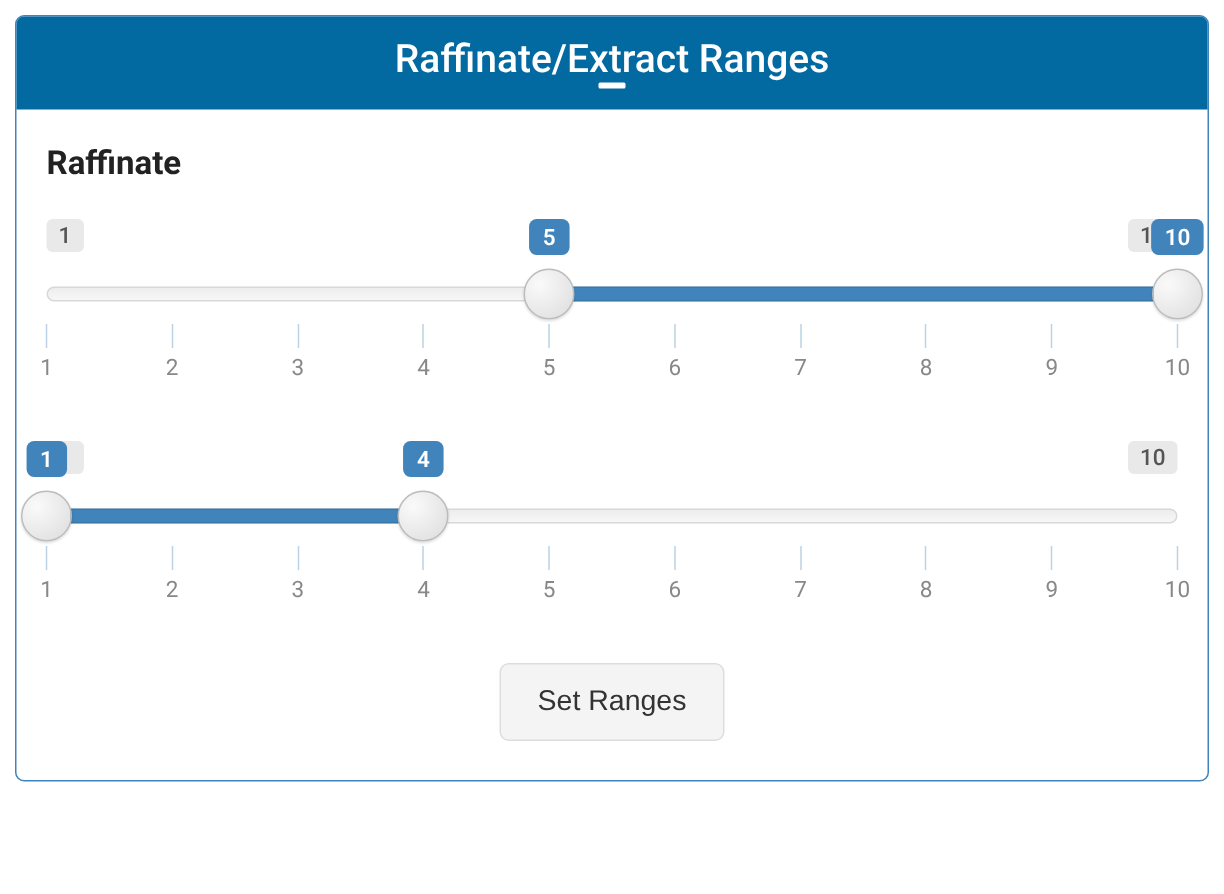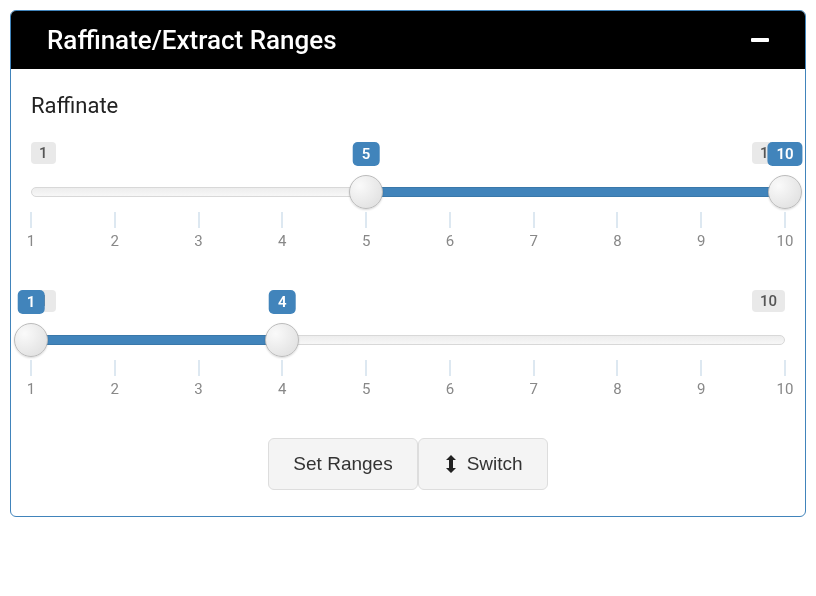--- a/index.html
+++ b/index.html
@@ -11,43 +11,44 @@
   }
   .panel {
     width: 796px;
     margin: 10px;
     border: 1px solid #4184bb;
     border-radius: 6px;
     background: #fff;
     overflow: visible;
   }
   .panel-header {
-    background: #000000;
+    background: #0369a1;
     color: #fff;
-    padding: 14px 36px;
+    padding: 14px 20px;
     display: flex;
     align-items: center;
     justify-content: space-between;
     border-radius: 5px 5px 0 0;
+    flex-direction: column;
   }
   .panel-title {
     font-size: 26px;
     font-weight: 500;
   }
   .collapse-icon {
     width: 18px; height: 4px;
     background: #fff;
     border-radius: 1px;
   }
   .panel-body {
     padding: 24px 20px 26px 20px;
   }
   .section-label {
     font-size: 22px;
-    font-weight: 400;
+    font-weight: 700;
     color: #222;
     margin-bottom: 24px;
   }
   .slider-wrap {
     position: relative;
     margin-bottom: 36px;
   }
   .bounds {
     display: flex;
     justify-content: space-between;
@@ -228,24 +229,16 @@
           <div class="tick-label" style="left: 88.8889%;">9</div>
           <div class="tick" style="left: 100%;"></div>
           <div class="tick-label" style="left: 100%;">10</div>
         </div>
     </div>
 
     <div class="actions">
       <button class="btn">
         <span>Set Ranges</span>
       </button>
-      <button class="btn">
-        <span class="switch-icon">
-          <svg width="16" height="20" viewBox="0 0 16 20">
-            <path d="M8 1 L13 6 L10 6 L10 14 L13 14 L8 19 L3 14 L6 14 L6 6 L3 6 Z" fill="#222"></path>
-          </svg>
-        </span>
-        <span>Switch</span>
-      </button>
     </div>
 
   </div>
 </div>
 
 </body></html>

